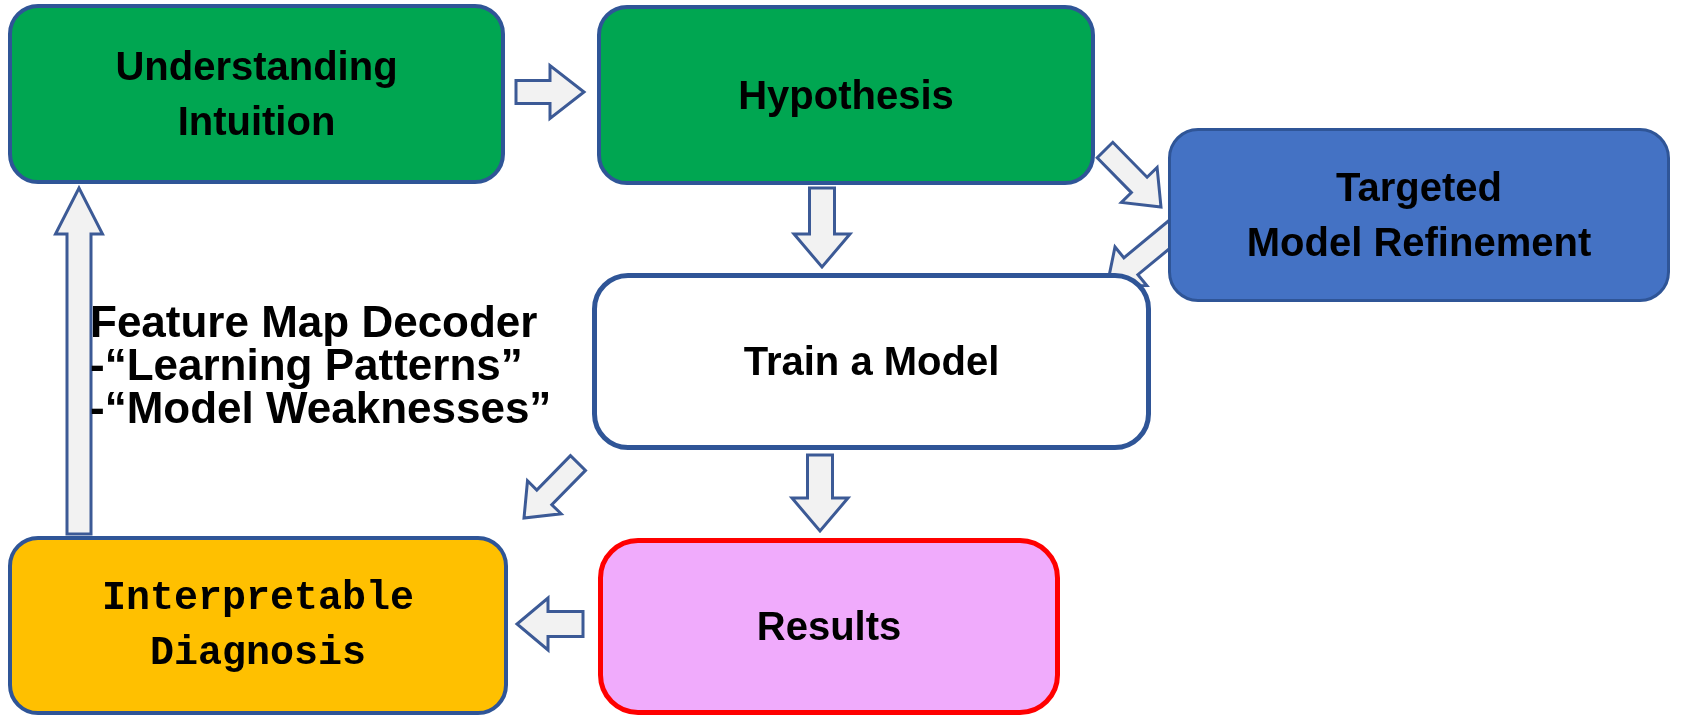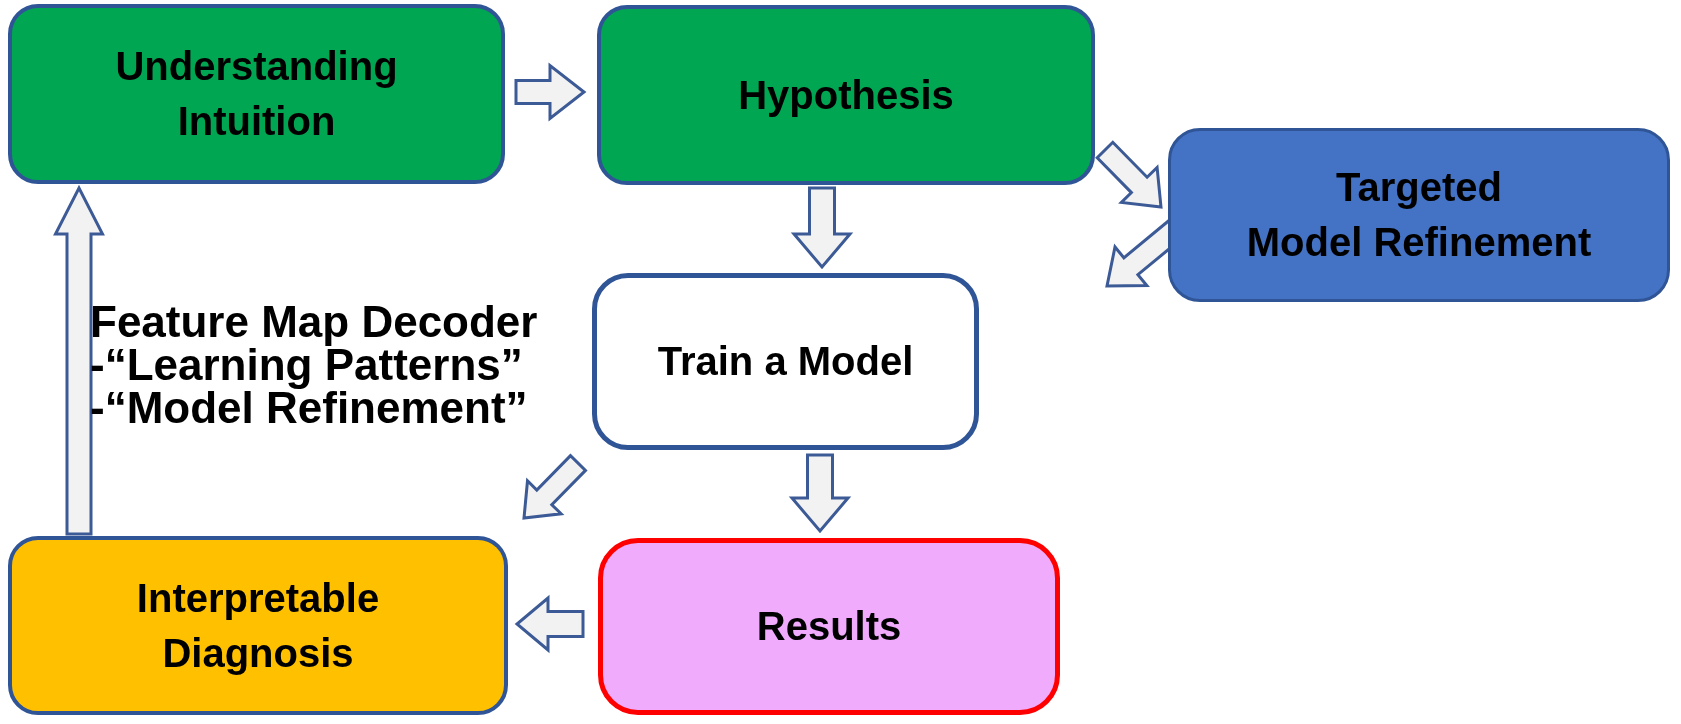--- a/index.html
+++ b/index.html
@@ -14,24 +14,24 @@
   .node{
     position:absolute;
     display:flex;align-items:center;justify-content:center;
     text-align:center;
     font-weight:bold;font-size:40px;line-height:55px;color:#000;
     border-radius:30px;box-sizing:border-box;
   }
   .node .label{white-space:pre-line;}
   #node-understanding{left:8px;top:4px;width:497px;height:180px;border-width:4px;border-style:solid;}
   #node-hypothesis{left:597px;top:5px;width:498px;height:180px;border-width:4px;border-style:solid;}
-  #node-refinement{left:1168px;top:128px;width:502px;height:174px;border-width:3px;border-style:solid;border-radius:32px;}
-  #node-train{left:592px;top:273px;width:387px;height:177px;border-width:5px;border-style:solid;border-radius:36px;}
+  #node-refinement{left:1168px;top:128px;width:502px;height:174px;border-width:3px;border-style:solid;}
+  #node-train{left:592px;top:273px;width:559px;height:177px;border-width:5px;border-style:solid;border-radius:36px;}
   #node-results{left:598px;top:538px;width:462px;height:177px;border-width:5px;border-style:solid;border-radius:40px;}
-  #node-diagnosis{left:8px;top:536px;width:500px;height:179px;border-width:4px;border-style:solid;}
+  #node-diagnosis{left:8px;top:536px;width:500px;height:179px;border-width:4px;border-style:solid;font-family:Liberation Mono, monospace;}
   .annotation{
     position:absolute;left:90px;top:300px;
     font-weight:bold;font-size:44px;line-height:43px;color:#000;
   }
   .annotation .indent{}
 </style>
 </head>
 <body>
 
 <div class="canvas">
@@ -70,16 +70,16 @@
   </div>
 
   <div class="node" id="node-diagnosis" style="background: rgb(255, 192, 0); border-color: rgb(47, 85, 151); color: rgb(0, 0, 0);">
     <span class="label">Interpretable
 Diagnosis</span>
   </div>
 
   <div class="annotation">
     <div>Feature Map Decoder</div>
     <div class="indent">-“Learning Patterns”</div>
-    <div class="indent">-“Model Refinement”</div>
+    <div class="indent">-“Model Weaknesses”</div>
   </div>
 
 </div>
 
 </body></html>

